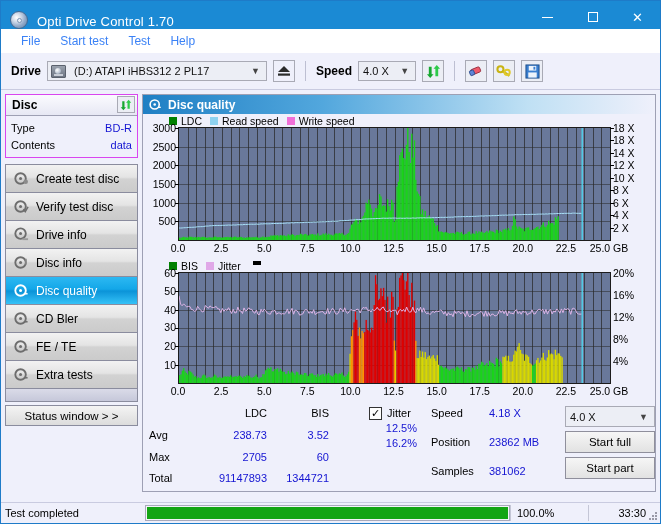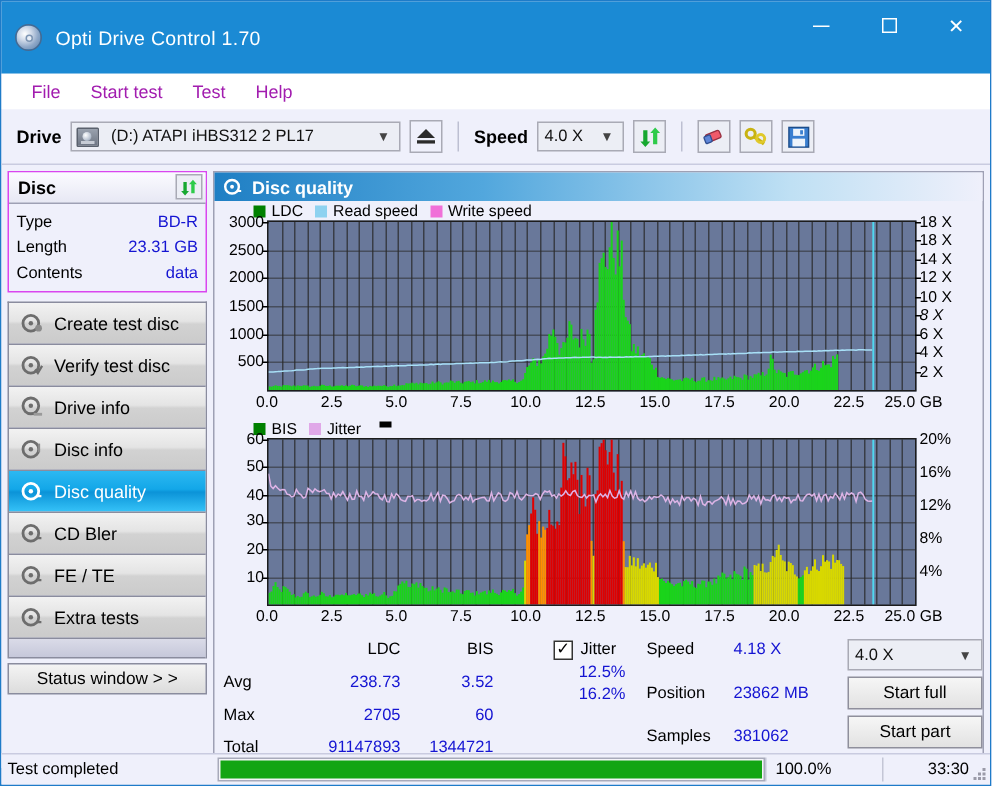--- a/index.html
+++ b/index.html
@@ -10,41 +10,41 @@
     background:#eff0fb;
   }
   .window{
     width:661px;height:524px;position:relative;
     border:1px solid #1e7bc8;
     box-sizing:border-box;
     background:#eff0fb;
   }
   
   .titlebar{
-    height:48px;background:#1b8ad4;display:flex;align-items:center;
+    height:28px;background:#1b8ad4;display:flex;align-items:flex-end;
     position:relative;
   }
   .title-icon{
     width:18px;height:18px;margin-left:9px;margin-right:9px;
     border-radius:50%;
     background:radial-gradient(circle at 35% 35%, #ffffff 0%, #cfd9e8 30%, #8fa8c8 60%, #5a7fa8 100%);
     border:1px solid #456a93;box-sizing:border-box;position:relative;
   }
   .title-icon::after{
     content:"";position:absolute;left:6px;top:6px;width:5px;height:5px;
     border-radius:50%;background:#e8eef6;border:1px solid #7d95b3;box-sizing:border-box;
   }
   .title-text{color:#fff;font-size:13px;letter-spacing:.2px;}
   .win-btns{position:absolute;right:0;top:0;height:32px;display:flex;}
   .win-btn{width:45px;height:32px;display:flex;align-items:center;justify-content:center;color:#fff;font-size:13px;}
   .sq{width:10px;height:10px;border:1px solid #fff;box-sizing:border-box;}
   .minus{width:11px;height:1px;background:#fff;}
   
   .menubar{height:24px;background:#ffffff;display:flex;align-items:center;padding-left:10px;border-bottom:0px;}
-  .menubar .mi{padding:3px 10px;font-size:12px;color:#a21caf;}
+  .menubar .mi{padding:3px 10px;font-size:12px;color:#3b82f6;}
   
   .toolbar{height:36px;background:#eff0fb;display:flex;align-items:center;padding-left:10px;gap:6px;
            border-bottom:1px solid #c9cbe0;}
   .lbl{font-size:12px;font-weight:bold;color:#000;}
   .combo{
     height:20px;background:#eceef5;border:1px solid #a9aab5;box-sizing:border-box;
     display:flex;align-items:center;font-size:11px;color:#111;position:relative;
   }
   .combo .cv{padding-left:4px;white-space:nowrap;overflow:hidden;}
   .combo .arrow{margin-left:auto;margin-right:6px;color:#444;font-size:9px;}
@@ -235,24 +235,20 @@
             <svg width="12" height="12" viewBox="0 0 16 16">
               <path d="M3 3 L3 11 L1 11 L4.5 15 L8 11 L6 11 L6 3 Z" fill="#17a830"></path>
               <path d="M13 13 L13 5 L15 5 L11.5 1 L8 5 L10 5 L10 13 Z" fill="#2ecb4a"></path>
             </svg>
           </div>
         </div>
         <div class="rows">
           <div class="row">
             <span class="k">Type</span>
             <span class="v">BD-R</span>
-          </div>
-          <div class="row">
-            <span class="k">Length</span>
-            <span class="v">23.31 GB</span>
           </div>
           <div class="row">
             <span class="k">Contents</span>
             <span class="v">data</span>
           </div>
         </div>
       </div>
 
       <div class="nav">
         <div class="nav-item">
@@ -718,21 +714,21 @@
               <div class="ylab" style="top: 18.6667px; margin-left: 40px;">2500</div>
               <div class="tick" style="top: 18.6667px;"></div>
               <div class="ylab" style="top: 0px;">3000</div>
               <div class="tick" style="top: 0px;"></div>
               <div class="ylabR" style="top: 99.5556px;">2 X</div>
               <div class="tickR" style="top: 99.5556px;"></div>
               <div class="ylabR" style="top: 87.1111px;">4 X</div>
               <div class="tickR" style="top: 87.1111px;"></div>
               <div class="ylabR" style="top: 74.6667px;">6 X</div>
               <div class="tickR" style="top: 74.6667px;"></div>
-              <div class="ylabR" style="top: 62.2222px; font-style: italic;">8 X</div>
+              <div class="ylabR" style="top: 62.2222px;">8 X</div>
               <div class="tickR" style="top: 62.2222px;"></div>
               <div class="ylabR" style="top: 49.7778px;">10 X</div>
               <div class="tickR" style="top: 49.7778px;"></div>
               <div class="ylabR" style="top: 37.3333px;">12 X</div>
               <div class="tickR" style="top: 37.3333px;"></div>
               <div class="ylabR" style="top: 24.8889px;">14 X</div>
               <div class="tickR" style="top: 24.8889px;"></div>
               <div class="ylabR" style="top: 12.4444px;">18 X</div>
               <div class="tickR" style="top: 12.4444px;"></div>
               <div class="ylabR" style="top: 0px;">18 X</div>

